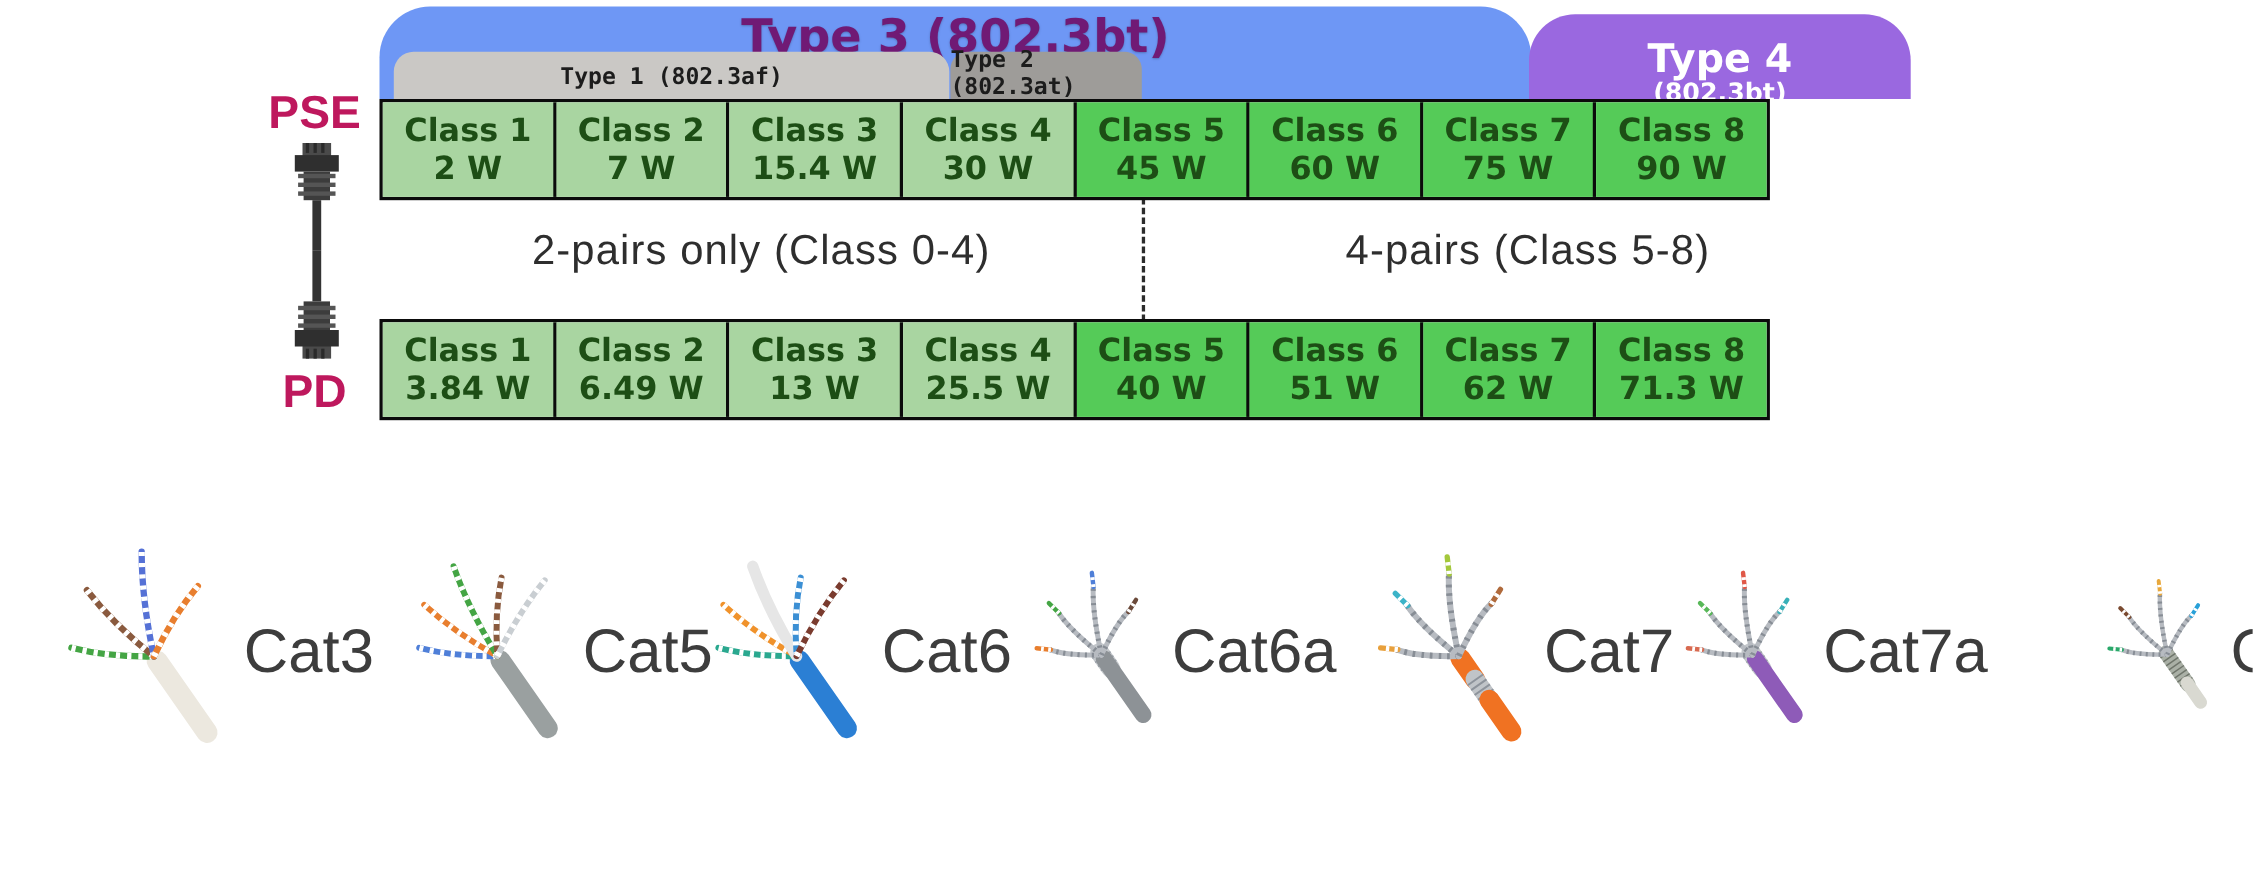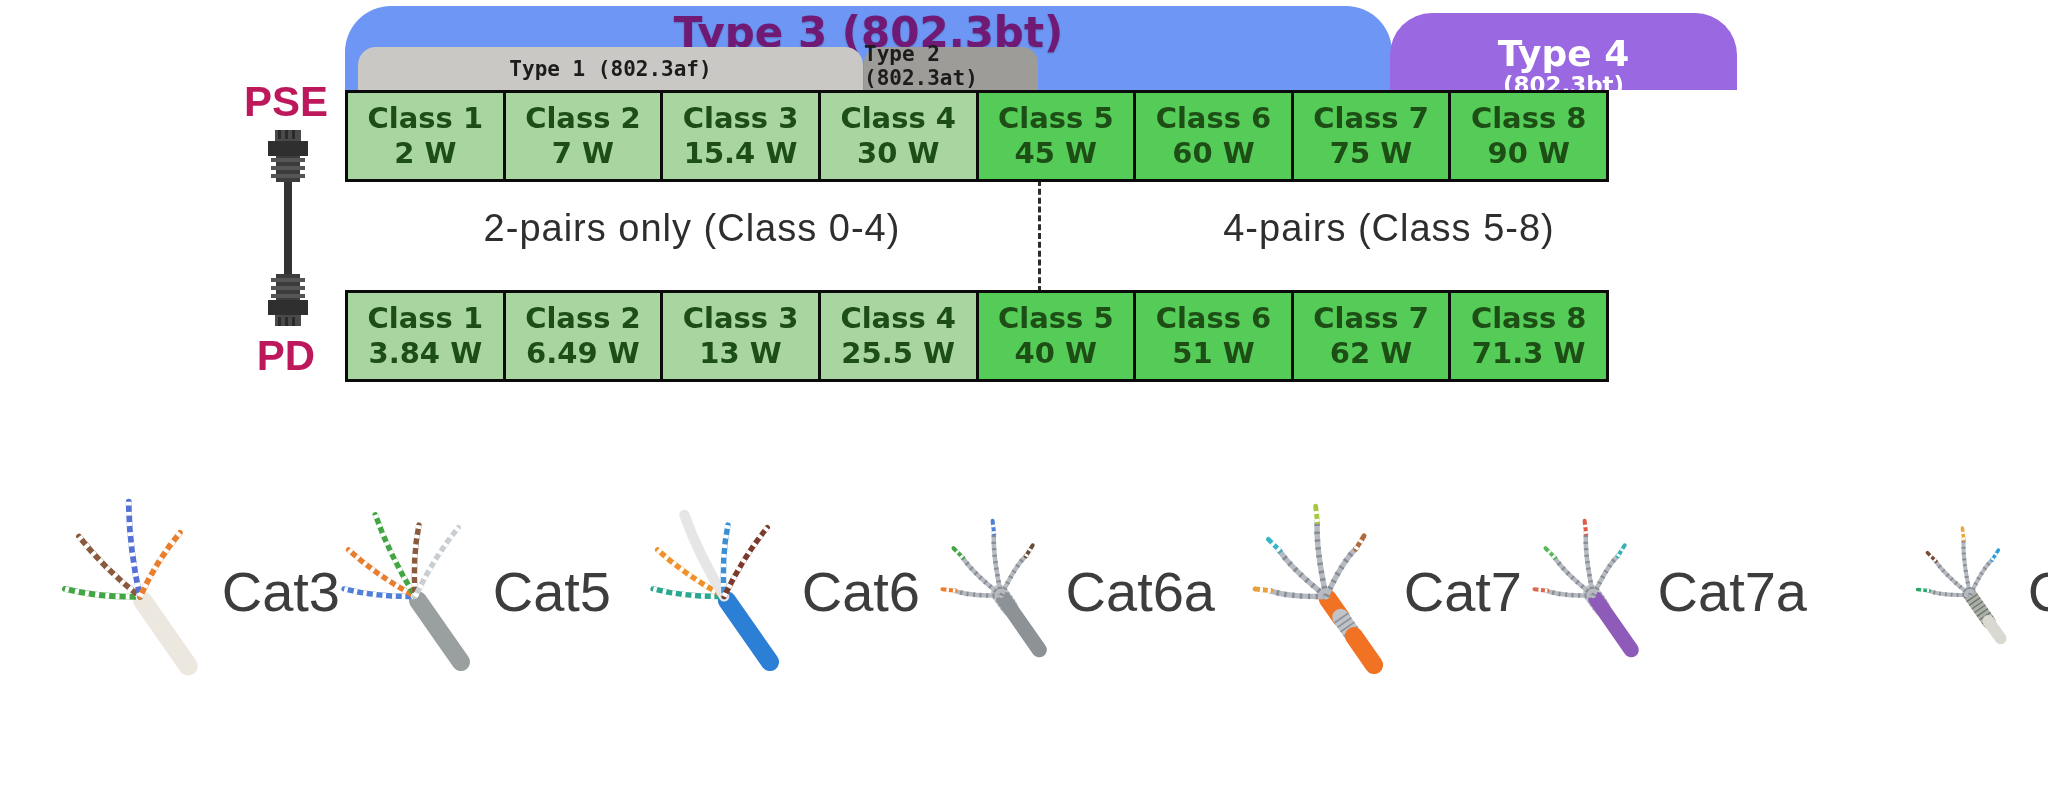--- a/index.html
+++ b/index.html
@@ -196,21 +196,21 @@
         <path d="M172 185 Q106.61930128445782 186.1722778968755 54.646416346543745 172.66564133441693" fill="none" stroke="#ffffff" stroke-width="9" stroke-linecap="butt" stroke-dasharray="6 10"></path>
         <path d="M172 185 Q113.96007978344757 138.87996464380984 76.69805135064156 90.80053830496138" fill="none" stroke="#8a5a3e" stroke-width="9" stroke-linecap="round"></path>
         <path d="M172 185 Q113.96007978344757 138.87996464380984 76.69805135064156 90.80053830496138" fill="none" stroke="#ffffff" stroke-width="9" stroke-linecap="butt" stroke-dasharray="6 10"></path>
         <path d="M172 185 Q154.4764277227329 103.98657879929155 154.58606288121538 36.014246338708574" fill="none" stroke="#5571d6" stroke-width="9" stroke-linecap="round"></path>
         <path d="M172 185 Q154.4764277227329 103.98657879929155 154.58606288121538 36.014246338708574" fill="none" stroke="#ffffff" stroke-width="9" stroke-linecap="butt" stroke-dasharray="6 10"></path>
         <path d="M172 185 Q199.60737547948358 125.7223244455823 234.53047317951814 84.93032465354172" fill="none" stroke="#e87e2e" stroke-width="9" stroke-linecap="round"></path>
         <path d="M172 185 Q199.60737547948358 125.7223244455823 234.53047317951814 84.93032465354172" fill="none" stroke="#ffffff" stroke-width="9" stroke-linecap="butt" stroke-dasharray="6 10"></path>
       </svg>
     <figcaption>Cat3</figcaption>
   </figure>
-  <figure class="cable" style="left:311px;width:300px">
+  <figure class="cable" style="left:348px;width:300px">
     <svg viewBox="0 0 300 352">
         <path d="M176.58293968080386 191.55718414276384 L247.61850473326353 293.1935383556033" fill="none" stroke="#9aa0a0" stroke-width="30" stroke-linecap="round"></path>
         <path d="M172 185 Q106.61930128445782 186.1722778968755 54.646416346543745 172.66564133441693" fill="none" stroke="#4f7fd8" stroke-width="9" stroke-linecap="round"></path>
         <path d="M172 185 Q106.61930128445782 186.1722778968755 54.646416346543745 172.66564133441693" fill="none" stroke="#ffffff" stroke-width="9" stroke-linecap="butt" stroke-dasharray="6 10"></path>
         <path d="M172 185 Q107.03988284509292 149.28063299523984 62.233626065275075 108.14075752895985" fill="none" stroke="#e87e2e" stroke-width="9" stroke-linecap="round"></path>
         <path d="M172 185 Q107.03988284509292 149.28063299523984 62.233626065275075 108.14075752895985" fill="none" stroke="#ffffff" stroke-width="9" stroke-linecap="butt" stroke-dasharray="6 10"></path>
         <path d="M172 185 Q128.64402801950774 114.35646035463135 106.24432798163834 50.18089305512498" fill="none" stroke="#44a544" stroke-width="9" stroke-linecap="round"></path>
         <path d="M172 185 Q128.64402801950774 114.35646035463135 106.24432798163834 50.18089305512498" fill="none" stroke="#ffffff" stroke-width="9" stroke-linecap="butt" stroke-dasharray="6 10"></path>
         <path d="M172 185 Q167.40756728213046 119.7702555444846 178.17564283666738 67.16171489896028" fill="none" stroke="#8a5a3e" stroke-width="9" stroke-linecap="round"></path>
         <path d="M172 185 Q167.40756728213046 119.7702555444846 178.17564283666738 67.16171489896028" fill="none" stroke="#ffffff" stroke-width="9" stroke-linecap="butt" stroke-dasharray="6 10"></path>

